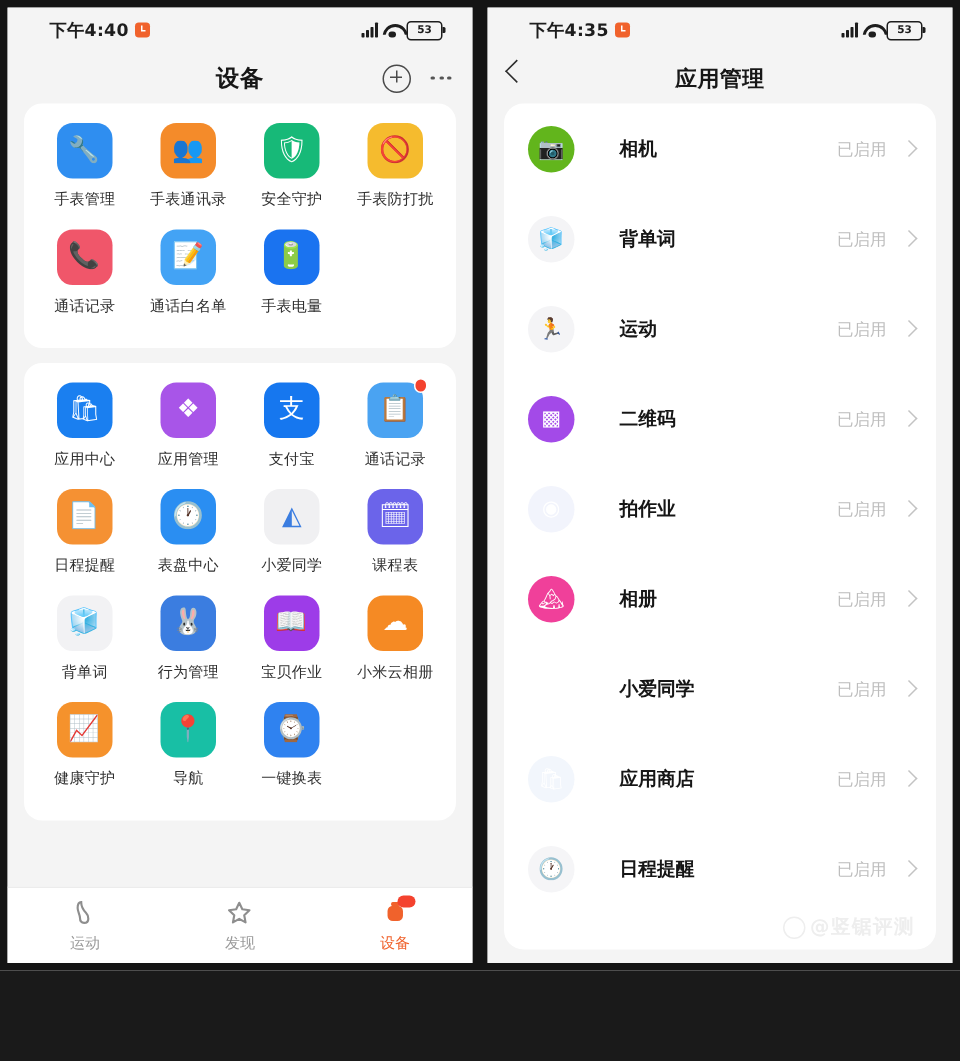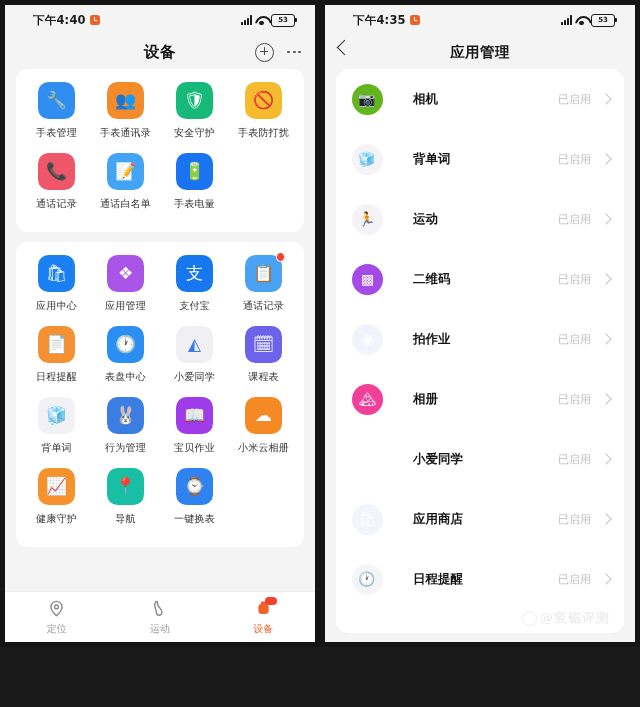--- a/index.html
+++ b/index.html
@@ -233,30 +233,29 @@
             <div class="gcell">
               <div class="gicon" style="background: rgb(47, 130, 240);">⌚</div>
               <div class="glabel">一键换表</div>
             </div>
           </div>
     </div>
 
     <div class="tabbar" id="tabbar">
           <div class="tab">
             <div class="tab-ico"><svg viewBox="0 0 24 24" width="19" height="19" fill="none" stroke="#8e8e8e" stroke-width="1.8">
-                <path d="M12 21s7-6.2 7-11a7 7 0 1 0-14 0c0 4.8 7 11 7 11z"></path>
-                <circle cx="12" cy="10" r="2.4"></circle>
-              </svg></div>
-            <div class="tl">定位</div>
-          </div>
-          <div class="tab">
-            <div class="tab-ico"><svg viewBox="0 0 24 24" width="19" height="19" fill="none" stroke="#8e8e8e" stroke-width="1.8">
                 <path d="M9 3c0 4 1 6 4 9 1.6 1.6 2 3 2 5 0 2-1.3 3.5-3.5 3.5S8 19 8 16.5c0-3-2-5.5-2-8.5C6 5 7.3 3 9 3z"></path>
               </svg></div>
             <div class="tl">运动</div>
+          </div>
+          <div class="tab">
+            <div class="tab-ico"><svg viewBox="0 0 24 24" width="19" height="19" fill="none" stroke="#8e8e8e" stroke-width="1.8" stroke-linejoin="round">
+                <path d="M12 3.6l2.6 5.5 6 .8-4.4 4.2 1.1 6L12 17.2 6.7 20.1l1.1-6L3.4 9.9l6-.8z"></path>
+              </svg></div>
+            <div class="tl">发现</div>
           </div>
           <div class="tab active">
             <div class="tab-ico"><svg viewBox="0 0 24 24" width="19" height="19" fill="#f0622c">
                 <rect x="5.5" y="6" width="13" height="13" rx="4.5"></rect>
                 <rect x="8.5" y="3" width="7" height="3.5" rx="1.4"></rect>
               </svg><span class="nb" style="min-width: 8px; height: 8px; left: 11px; top: -2px;"></span></div>
             <div class="tl">设备</div>
           </div>
         </div>
    </div>

